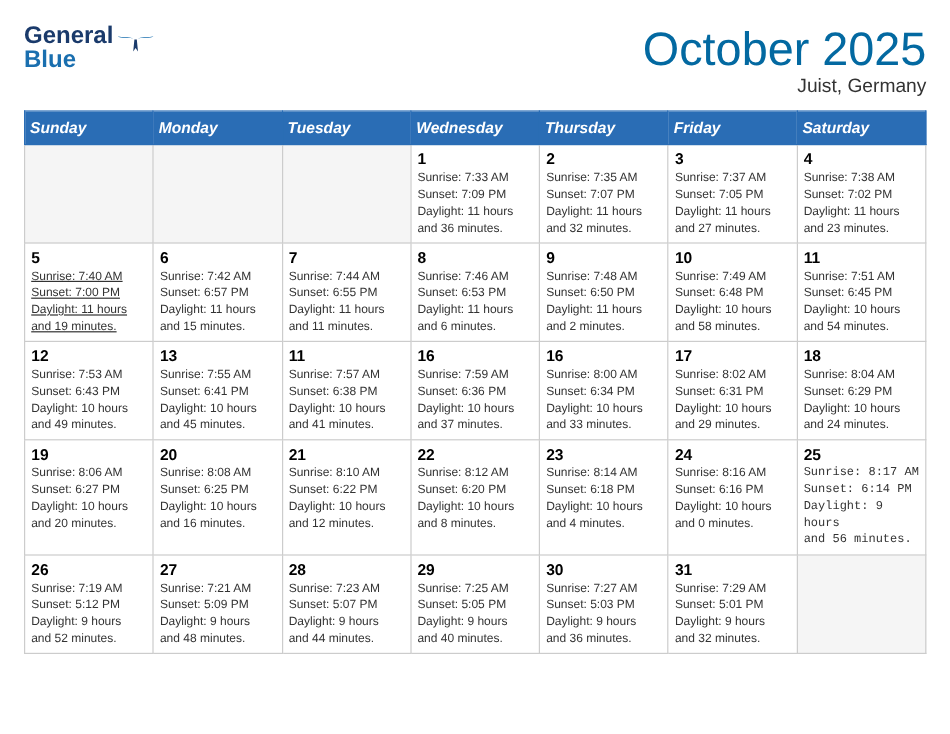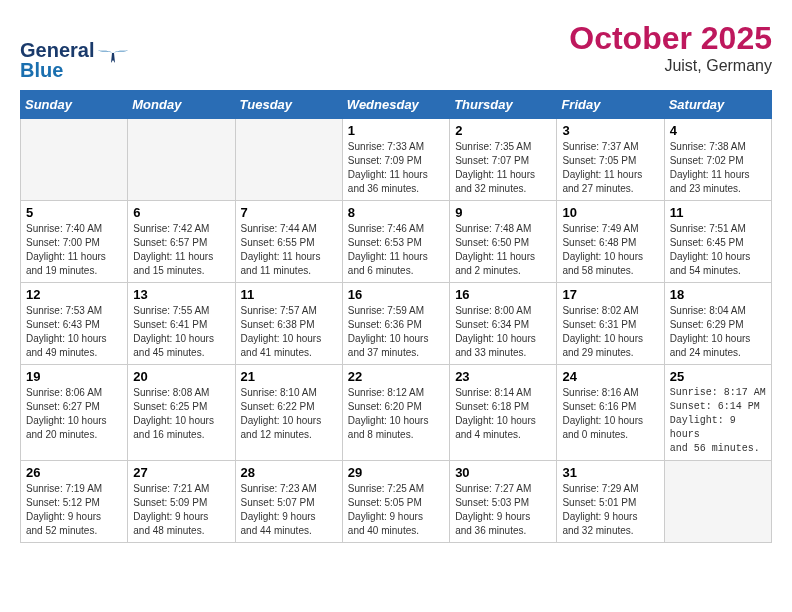--- a/index.html
+++ b/index.html
@@ -18,23 +18,23 @@
     }
     .logo {
       display: flex;
       flex-direction: column;
       align-items: flex-start;
     }
     .title-area {
       text-align: right;
     }
     .month-title {
-      font-size: 32px;
-      font-weight: bold;
-      color: #be185d;
+      font-size: 39px;
+      font-weight: normal;
+      color: #0369a1;
     }
     .location {
       font-size: 16px;
       color: #333;
     }
     .calendar {
       width: 100%;
       border-collapse: collapse;
       border: 1px solid #ccc;
     }
@@ -72,21 +72,21 @@
       line-height: 1.4;
     }
     .calendar tr:nth-child(even) td:not(.empty) {
     }
   </style>
 </head>
 <body>
 
 <div class="header">
   <div class="logo">
-    <div style="display:flex;align-items:center;gap:4px;margin-top:20px;">
+    <div style="display:flex;align-items:center;gap:4px;">
       <div style="display:flex;flex-direction:column;line-height:1;">
         <span style="font-size:20px;font-weight:bold;color:#1a3a6b;">General</span>
         <span style="font-size:20px;font-weight:bold;color:#1a6faf;">Blue</span>
       </div>
       <svg width="30" height="30" viewBox="0 0 30 30">
         <path d="M15 8 C10 5, 2 8, 0 5 C4 7, 8 4, 15 8 Z" fill="#1a6faf"></path>
         <path d="M15 8 C20 5, 28 8, 30 5 C26 7, 22 4, 15 8 Z" fill="#1a6faf"></path>
         <path d="M14 8 L13 18 L15 15 L17 18 L16 8 Z" fill="#1a3a6b"></path>
       </svg>
     </div>
@@ -139,21 +139,21 @@
           <div class="day-number">4</div>
           <div class="day-info" style="white-space: pre-line;">Sunrise: 7:38 AM
 Sunset: 7:02 PM
 Daylight: 11 hours
 and 23 minutes.</div>
         </td>
       </tr>
       <tr>
         <td>
           <div class="day-number">5</div>
-          <div class="day-info" style="white-space: pre-line;">Sunrise: 7:40 AM
+          <div class="day-info" style="white-space: pre-line; text-decoration: underline;">Sunrise: 7:40 AM
 Sunset: 7:00 PM
 Daylight: 11 hours
 and 19 minutes.</div>
         </td>
         <td>
           <div class="day-number">6</div>
           <div class="day-info" style="white-space: pre-line;">Sunrise: 7:42 AM
 Sunset: 6:57 PM
 Daylight: 11 hours
 and 15 minutes.</div>

